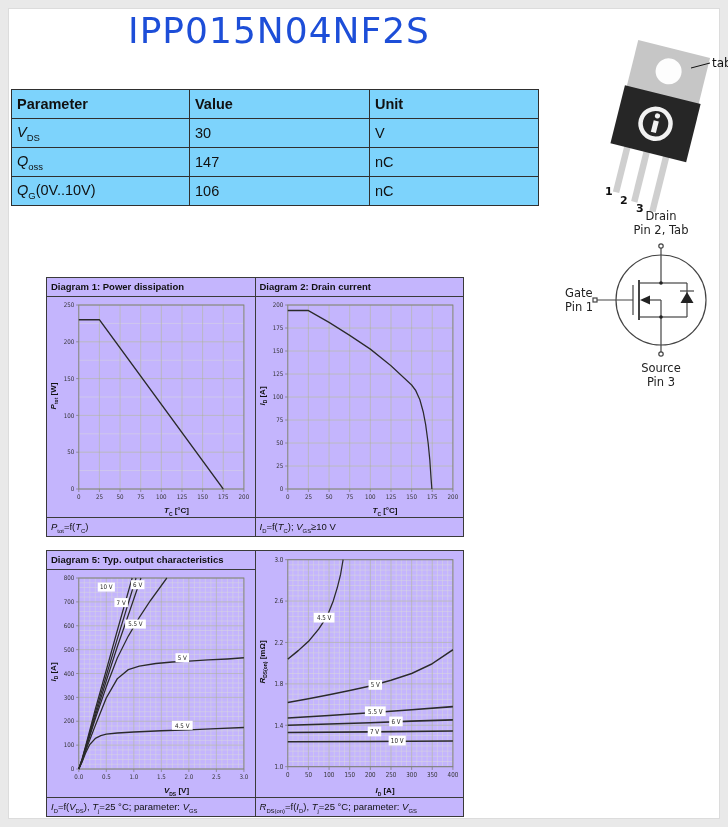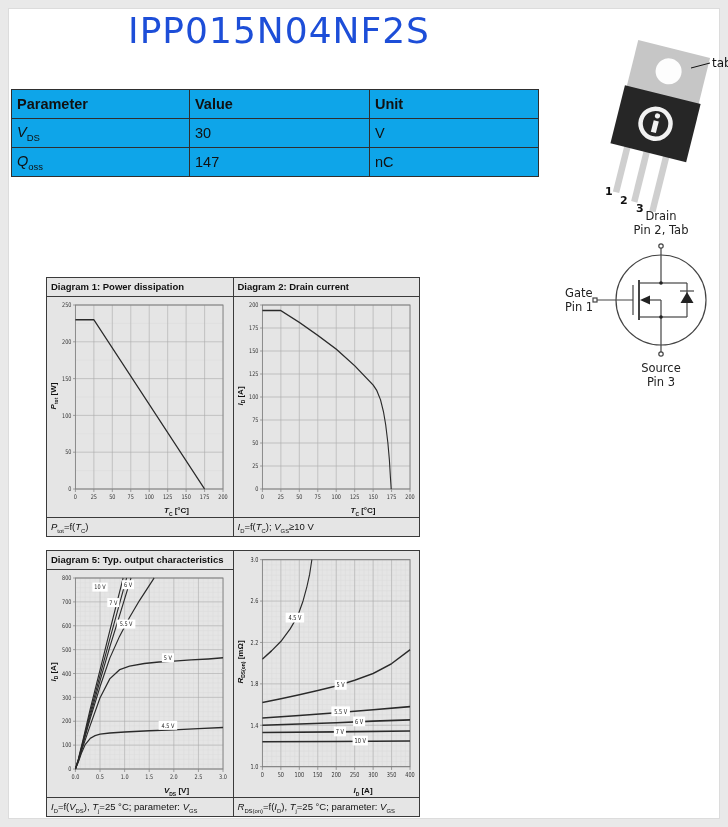--- a/index.html
+++ b/index.html
@@ -3,32 +3,32 @@
 <meta charset="utf-8">
 <style>
   html,body{margin:0;padding:0;background:#e9e9e9;font-family:"Liberation Sans",sans-serif;color:#111;}
   .stage{position:relative;width:728px;height:827px;background:#e9e9e9;overflow:hidden;}
   .sheet{position:absolute;left:8px;top:8px;width:712px;height:811px;background:#ffffff;border:1px solid #dcdcdc;box-sizing:border-box;}
   .title{position:absolute;left:0;top:1px;width:540px;text-align:center;font-size:36px;font-family:"DejaVu Sans",sans-serif;color:#1d4ed8;letter-spacing:1px;}
   i{font-style:italic;}
   sub{font-size:0.62em;}
 
   
-  .param-table{position:absolute;left:2px;top:80px;border-collapse:collapse;table-layout:fixed;width:527px;background:#0ea5e9;}
+  .param-table{position:absolute;left:2px;top:80px;border-collapse:collapse;table-layout:fixed;width:527px;background:#7dd3fc;}
   .param-table th,.param-table td{border:1.5px solid #2f2f2f;padding:2px 5px;text-align:left;font-size:14.5px;height:24px;overflow:hidden;white-space:nowrap;}
   .param-table th{font-weight:bold;}
   .param-table td sub{font-size:9.5px;}
 
   
   .package-wrap{position:absolute;left:578px;top:28px;width:142px;height:178px;}
   .symbol-wrap{position:absolute;left:552px;top:198px;width:176px;height:190px;}
   svg text{font-family:"DejaVu Sans",sans-serif;}
 
   
-  .diagram-group{position:absolute;left:37px;width:374px;border:1.5px solid #3a3a3a;display:flex;box-sizing:border-box;background:#e5e5e5;}
+  .diagram-group{position:absolute;left:37px;width:418px;border:1.5px solid #3a3a3a;display:flex;box-sizing:border-box;background:#c4b5fd;}
   #group-top{top:268px;height:260px;}
   #group-bottom{top:541px;height:267px;}
   .panel{flex:1 1 50%;display:flex;flex-direction:column;min-width:0;}
   .panel + .panel{border-left:1.5px solid #3a3a3a;}
   .panel-header{height:18px;line-height:18px;border-bottom:1.2px solid #3a3a3a;font-weight:bold;font-size:9.5px;padding:0 4px;white-space:nowrap;overflow:hidden;}
   .panel-caption{height:18px;line-height:18px;border-top:1.2px solid #3a3a3a;font-size:9.5px;padding:0 4px;white-space:nowrap;overflow:hidden;}
   .plot-wrap{flex:1 1 auto;position:relative;}
   .chart{position:absolute;left:0;top:0;width:100%;height:100%;}
   .xtitle{position:absolute;left:36px;width:187px;bottom:0px;text-align:center;font-size:8px;font-weight:bold;color:#111;}
   .ytitle{position:absolute;left:7px;top:45%;transform:translate(-50%,-50%) rotate(-90deg);width:160px;text-align:center;font-size:8px;font-weight:bold;color:#111;white-space:nowrap;}
@@ -54,20 +54,25 @@
         <th>Unit</th>
       </tr>
       <tr>
         <td><i>V</i><sub>DS</sub></td>
         <td>30</td>
         <td>V</td>
       </tr>
       <tr>
         <td><i>Q</i><sub>oss</sub></td>
         <td>147</td>
+        <td>nC</td>
+      </tr>
+      <tr>
+        <td><i>Q</i><sub>G</sub>(0V..10V)</td>
+        <td>106</td>
         <td>nC</td>
       </tr>
     </tbody>
       </table>
 
     <div class="package-wrap">
       <svg viewBox="0 0 142 178" width="142" height="178">
         <g transform="rotate(14 70 85)">
           <rect x="44" y="112" width="6.5" height="51" fill="#cfcfcf"></rect>
           <rect x="64" y="112" width="6.5" height="56" fill="#cfcfcf"></rect>

